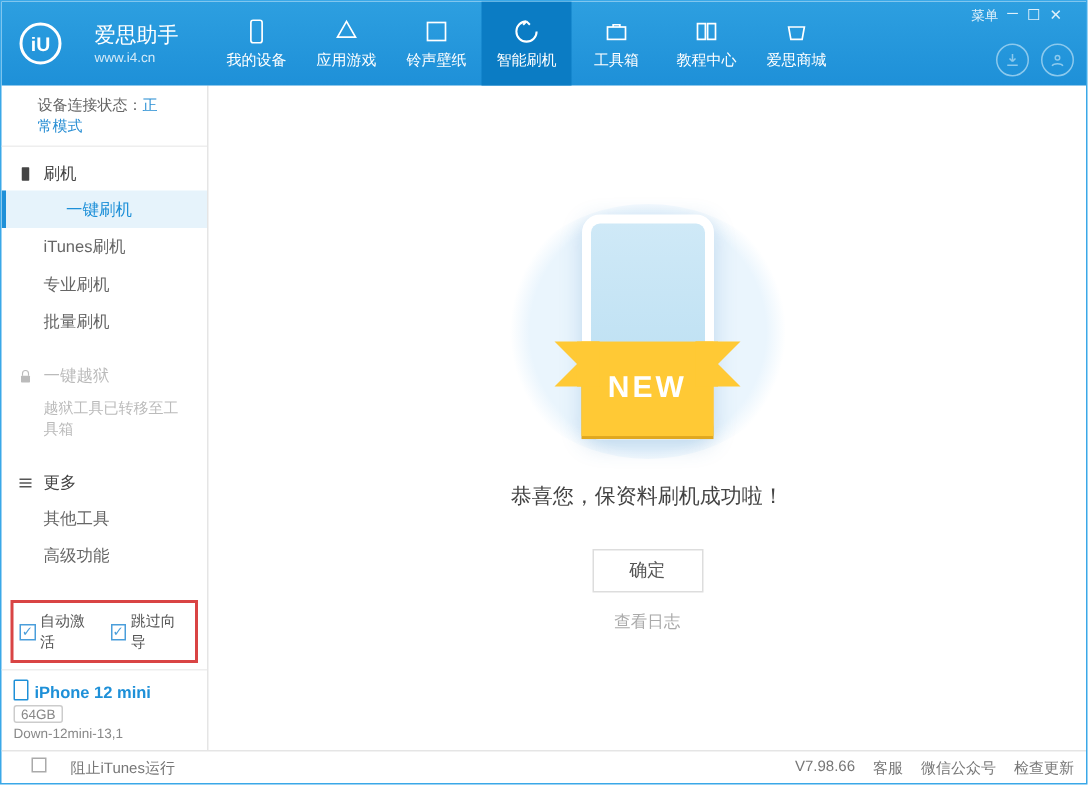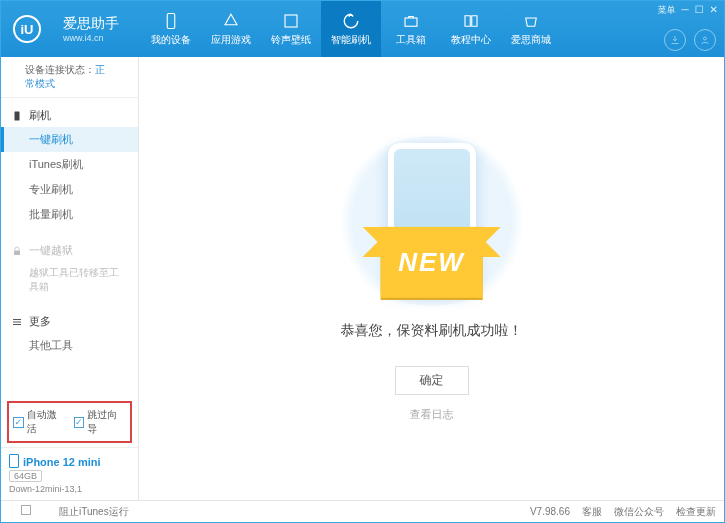--- a/index.html
+++ b/index.html
@@ -6,61 +6,61 @@
 body{background:#fff;width:725px;height:523px;overflow:hidden;border:1px solid #3aa8e8}
 .header{background:linear-gradient(#2d9fe0,#1e90d8);height:56px;display:flex;align-items:center;color:#fff;position:relative}
 .logo-area{display:flex;align-items:center;padding:0 12px;min-width:140px}
 .logo-circle{width:28px;height:28px;border:2px solid #fff;border-radius:50%;display:flex;align-items:center;justify-content:center;font-weight:bold;font-size:13px;margin-right:22px}
 .logo-text{font-size:14px;font-weight:normal}
 .logo-url{font-size:9px;opacity:.8;display:block}
 .nav{display:flex;height:100%}
 .nav-item{width:60px;display:flex;flex-direction:column;align-items:center;justify-content:center;cursor:pointer;font-size:10px}
 .nav-item.active{background:#0b7cc4}
 .nav-icon{width:18px;height:18px;margin-bottom:3px;fill:#fff}
-.win-controls{position:absolute;right:6px;top:3px;display:flex;gap:6px;font-size:10px}
+.win-controls{position:absolute;right:16px;top:3px;display:flex;gap:6px;font-size:10px}
 .win-btn{cursor:pointer;opacity:.85}
 .header-right{position:absolute;right:8px;bottom:6px;display:flex;gap:8px}
 .circ-btn{width:22px;height:22px;border:1.5px solid #8cc9ed;border-radius:50%;display:flex;align-items:center;justify-content:center;cursor:pointer}
 .circ-btn svg{width:12px;height:12px;stroke:#8cc9ed;fill:none;stroke-width:2}
 .body{display:flex;height:calc(100% - 56px - 22px)}
 .sidebar{width:138px;border-right:1px solid #e5e5e5;display:flex;flex-direction:column;font-size:11px;color:#555}
 .status-bar{padding:6px 24px;border-bottom:1px solid #eee;font-size:10px;color:#666}
 .status-val{color:#2a8fd4}
 .side-section{padding:6px 0}
 .side-head{display:flex;align-items:center;padding:4px 10px;color:#444;font-size:11px}
 .side-head.lock{color:#bbb}
 .side-head svg{width:12px;height:12px;margin-right:6px;fill:currentColor}
 .side-item{padding:5px 10px 5px 28px;cursor:pointer;color:#666}
-.side-item.active{background:#e6f3fb;color:#1e90d8;border-left:3px solid #1e90d8;padding-left:25px}
+.side-item.active{background:#e6f3fb;color:#1e90d8;border-left:3px solid #1e90d8;padding-left:40px}
 .side-note{padding:4px 10px 4px 28px;color:#bbb;font-size:10px;line-height:1.4}
 .checks{border:2px solid #d94444;margin:4px 6px;padding:5px 4px;display:flex;gap:8px;font-size:10px;color:#555}
 .chk{display:flex;align-items:center;gap:3px;cursor:pointer}
 .chk-box{width:11px;height:11px;border:1px solid #4a9edb;display:inline-flex;align-items:center;justify-content:center;color:#4a9edb;font-size:9px}
 .device{padding:6px 8px;border-top:1px solid #eee}
 .device-name{color:#1e90d8;font-size:11px;font-weight:bold}
 .device-name::before{content:"";display:inline-block;width:8px;height:12px;border:1px solid #1e90d8;border-radius:1px;margin-right:4px;vertical-align:-2px}
 .storage{display:inline-block;border:1px solid #ccc;border-radius:2px;padding:0 4px;font-size:9px;color:#888;margin:2px 0}
 .fw{font-size:9px;color:#888}
 .main{flex:1;display:flex;flex-direction:column;align-items:center;justify-content:center;color:#555;position:relative}
 .illus{width:200px;height:170px;position:relative;margin-bottom:16px}
 .halo{position:absolute;inset:0;border-radius:50%;background:radial-gradient(circle,#eaf5fd 60%,transparent 70%)}
 .phone{position:absolute;left:50%;top:50%;transform:translate(-50%,-52%);width:88px;height:150px;background:#fff;border-radius:12px;box-shadow:0 4px 14px rgba(60,130,190,.25)}
 .phone::before{content:"";position:absolute;inset:6px 6px 16px 6px;background:linear-gradient(#cfe9f7,#b9def2);border-radius:6px}
 .phone::after{content:"";position:absolute;bottom:5px;left:50%;transform:translateX(-50%);width:9px;height:9px;border:1px solid #dde6ec;border-radius:50%}
-.banner{position:absolute;left:50%;top:58%;transform:translate(-50%,-10%);background:#ffc935;color:#fff;font-weight:900;font-size:26px;padding:20px 18px;letter-spacing:2px;font-style:italic;box-shadow:0 2px 0 #e0a820}
+.banner{position:absolute;left:50%;top:58%;transform:translate(-50%,-10%);background:#ffc935;color:#fff;font-weight:900;font-size:20px;padding:20px 18px;letter-spacing:2px;box-shadow:0 2px 0 #e0a820}
 .banner::before,.banner::after{content:"";position:absolute;top:0;width:0;height:0;border:15px solid transparent}
 .banner::before{left:-18px;border-right-color:#ffc935;border-top-color:#ffc935;border-bottom-color:#ffc935}
 .banner::after{right:-18px;border-left-color:#ffc935;border-top-color:#ffc935;border-bottom-color:#ffc935}
 .msg{font-size:14px;color:#444;margin-bottom:26px}
 .ok-btn{border:1px solid #ddd;background:#fff;padding:5px 24px;font-size:12px;color:#555;cursor:pointer;margin-bottom:12px}
 .log-link{font-size:11px;color:#aaa;cursor:pointer}
 .footer{height:22px;border-top:1px solid #e5e5e5;display:flex;align-items:center;font-size:10px;color:#777;padding:0 8px}
 .footer .sp{flex:1}
 .footer span{margin-left:12px;cursor:pointer}
-.fchk{display:flex;align-items:flex-start;gap:16px;cursor:pointer}
+.fchk{display:flex;align-items:flex-start;gap:4px;cursor:pointer}
 .fchk-box{width:10px;height:10px;border:1px solid #aaa;display:inline-block}
 </style>
 </head>
 <body>
 
 <div class="header">
   <div class="logo-area">
     <div class="logo-circle">iU</div>
     <div>
       <div class="logo-text">爱思助手</div>
@@ -163,20 +163,21 @@
     </div>
 
     <div class="side-section">
       <div class="side-head">
           <svg viewBox="0 0 24 24">
             <path d="M4 7h16M4 12h16M4 17h16" stroke="#555" stroke-width="2"></path>
           </svg>
           <span>更多</span>
         </div>
       <div class="side-item">其他工具</div>
+      <div class="side-item">高级功能</div>
     </div>
 
     <div style="flex:1"></div>
 
     <div class="checks">
       <label class="chk">
           <span class="chk-box">✓</span>
           <span>自动激活</span>
         </label>
       <label class="chk">

